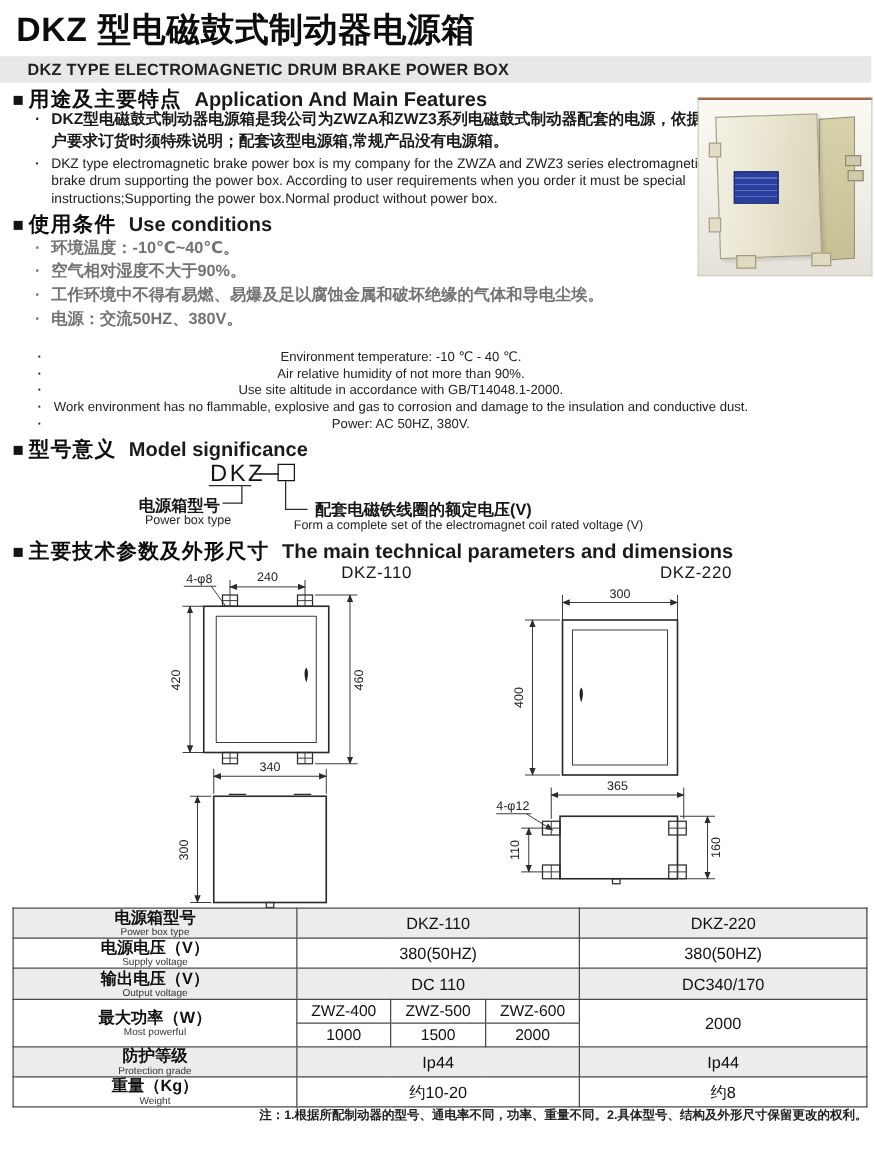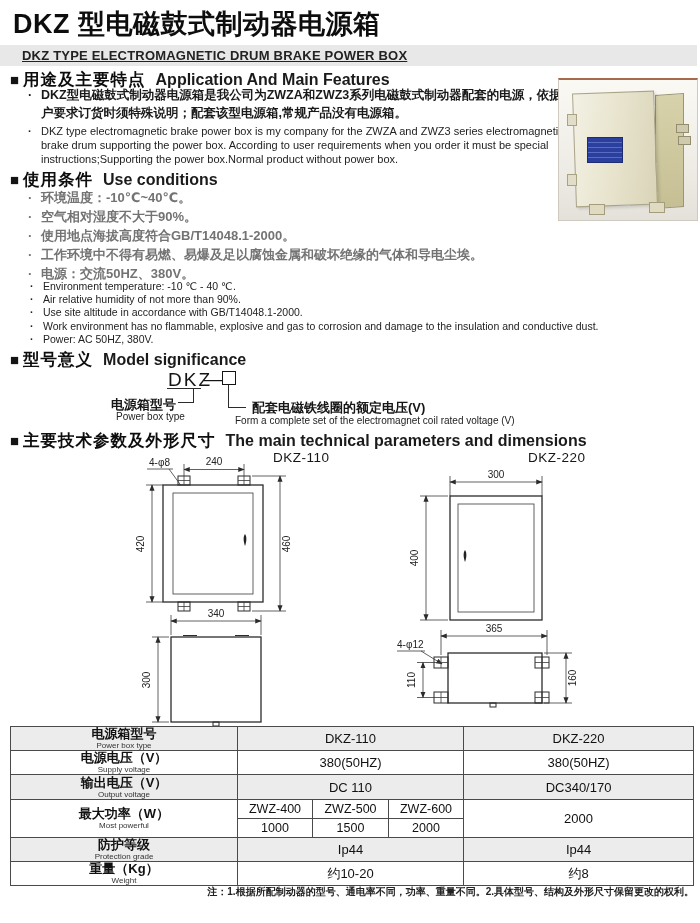--- a/index.html
+++ b/index.html
@@ -1,39 +1,39 @@
 <!DOCTYPE html>
 <html><head>
 <meta charset="utf-8">
 <style>
   html,body{margin:0;padding:0;background:#fff;}
   .page{position:relative;width:700px;height:923px;background:#fff;overflow:hidden;
         font-family:"Liberation Sans","DejaVu Sans",sans-serif;color:#111;}
 
   .title{position:absolute;left:13px;top:6px;font-size:27px;font-weight:700;letter-spacing:.5px;color:#0d0d0d;}
   .subbar{position:absolute;left:0;top:45px;width:697px;height:21px;background:#e8e8e8;}
-  .subbar span{position:absolute;left:22px;top:3px;font-size:13px;font-weight:600;color:#222;letter-spacing:.2px;text-decoration:underline;}
+  .subbar span{position:absolute;left:22px;top:3px;font-size:13px;font-weight:600;color:#222;letter-spacing:.2px;}
 
   .sec-head{position:absolute;display:flex;align-items:baseline;white-space:nowrap;}
   .sq{font-size:15px;margin-right:4px;color:#141414;}
   .sec-zh{font-size:16.5px;font-weight:700;color:#0d0d0d;letter-spacing:1px;}
   .sec-en{font-size:16px;font-weight:700;color:#1a1a1a;margin-left:10px;}
 
   .bullet{position:relative;padding-left:13px;}
   .bullet:before{content:"·";position:absolute;left:0;top:0;font-weight:700;}
   .zh-par{position:absolute;left:28px;width:537px;font-size:12.5px;font-weight:600;line-height:17.5px;color:#1a1a1a;}
   .en-par{position:absolute;left:28px;width:532px;font-size:11px;line-height:14px;color:#222;}
 
   ul.blist{position:absolute;margin:0;padding:0;list-style:none;}
   ul.blist li{position:relative;padding-left:13px;}
   ul.blist li:before{content:"·";position:absolute;left:0;top:0;font-weight:700;}
   .zh-list{left:28px;font-size:13px;font-weight:600;color:#737373;}
   .zh-list li{line-height:19px;}
   .en-list{left:30px;font-size:10.5px;color:#222;}
-  .en-list li{line-height:13.2px;}
+  .en-list li{line-height:13.2px;text-align:center;}
 
   
   .photo{position:absolute;left:558px;top:78px;width:138px;height:140px;
          background:linear-gradient(180deg,#faf9f4 0%,#eceae3 70%,#e3e1da 100%);
          border:1px solid #cfcabd;border-top:2px solid #a86a4e;}
   .pb-front{position:absolute;left:15px;top:12px;width:80px;height:112px;
             background:linear-gradient(100deg,#f3f1e4 0%,#e6e2cb 55%,#d9d4b8 100%);
             border:1px solid #aaa488;transform:rotate(-2deg);box-shadow:2px 2px 3px rgba(0,0,0,.12);}
   .pb-side{position:absolute;left:96px;top:14px;width:27px;height:112px;
            background:linear-gradient(180deg,#d8d2ab 0%,#c6bf94 100%);
@@ -102,21 +102,20 @@
   </div>
 
   <div class="sec-head" style="left:10px;top:169px;">
     <span class="sq">■</span>
     <span class="sec-zh">使用条件</span>
     <span class="sec-en">Use  conditions</span>
   </div>
   <ul class="blist zh-list" style="top:188px;">
     <li>环境温度：-10℃~40℃。</li>
     <li>空气相对湿度不大于90%。</li>
-    <li>使用地点海拔高度符合GB/T14048.1-2000。</li>
     <li>工作环境中不得有易燃、易爆及足以腐蚀金属和破坏绝缘的气体和导电尘埃。</li>
     <li>电源：交流50HZ、380V。</li>
   </ul>
   <ul class="blist en-list" style="top:280px;">
     <li>Environment temperature: -10 ℃ - 40 ℃.</li>
     <li>Air relative humidity of not more than 90%.</li>
     <li>Use site altitude in accordance with GB/T14048.1-2000.</li>
     <li>Work environment has no flammable, explosive and gas to corrosion and damage to the insulation and conductive dust.</li>
     <li>Power: AC 50HZ, 380V.</li>
   </ul>

